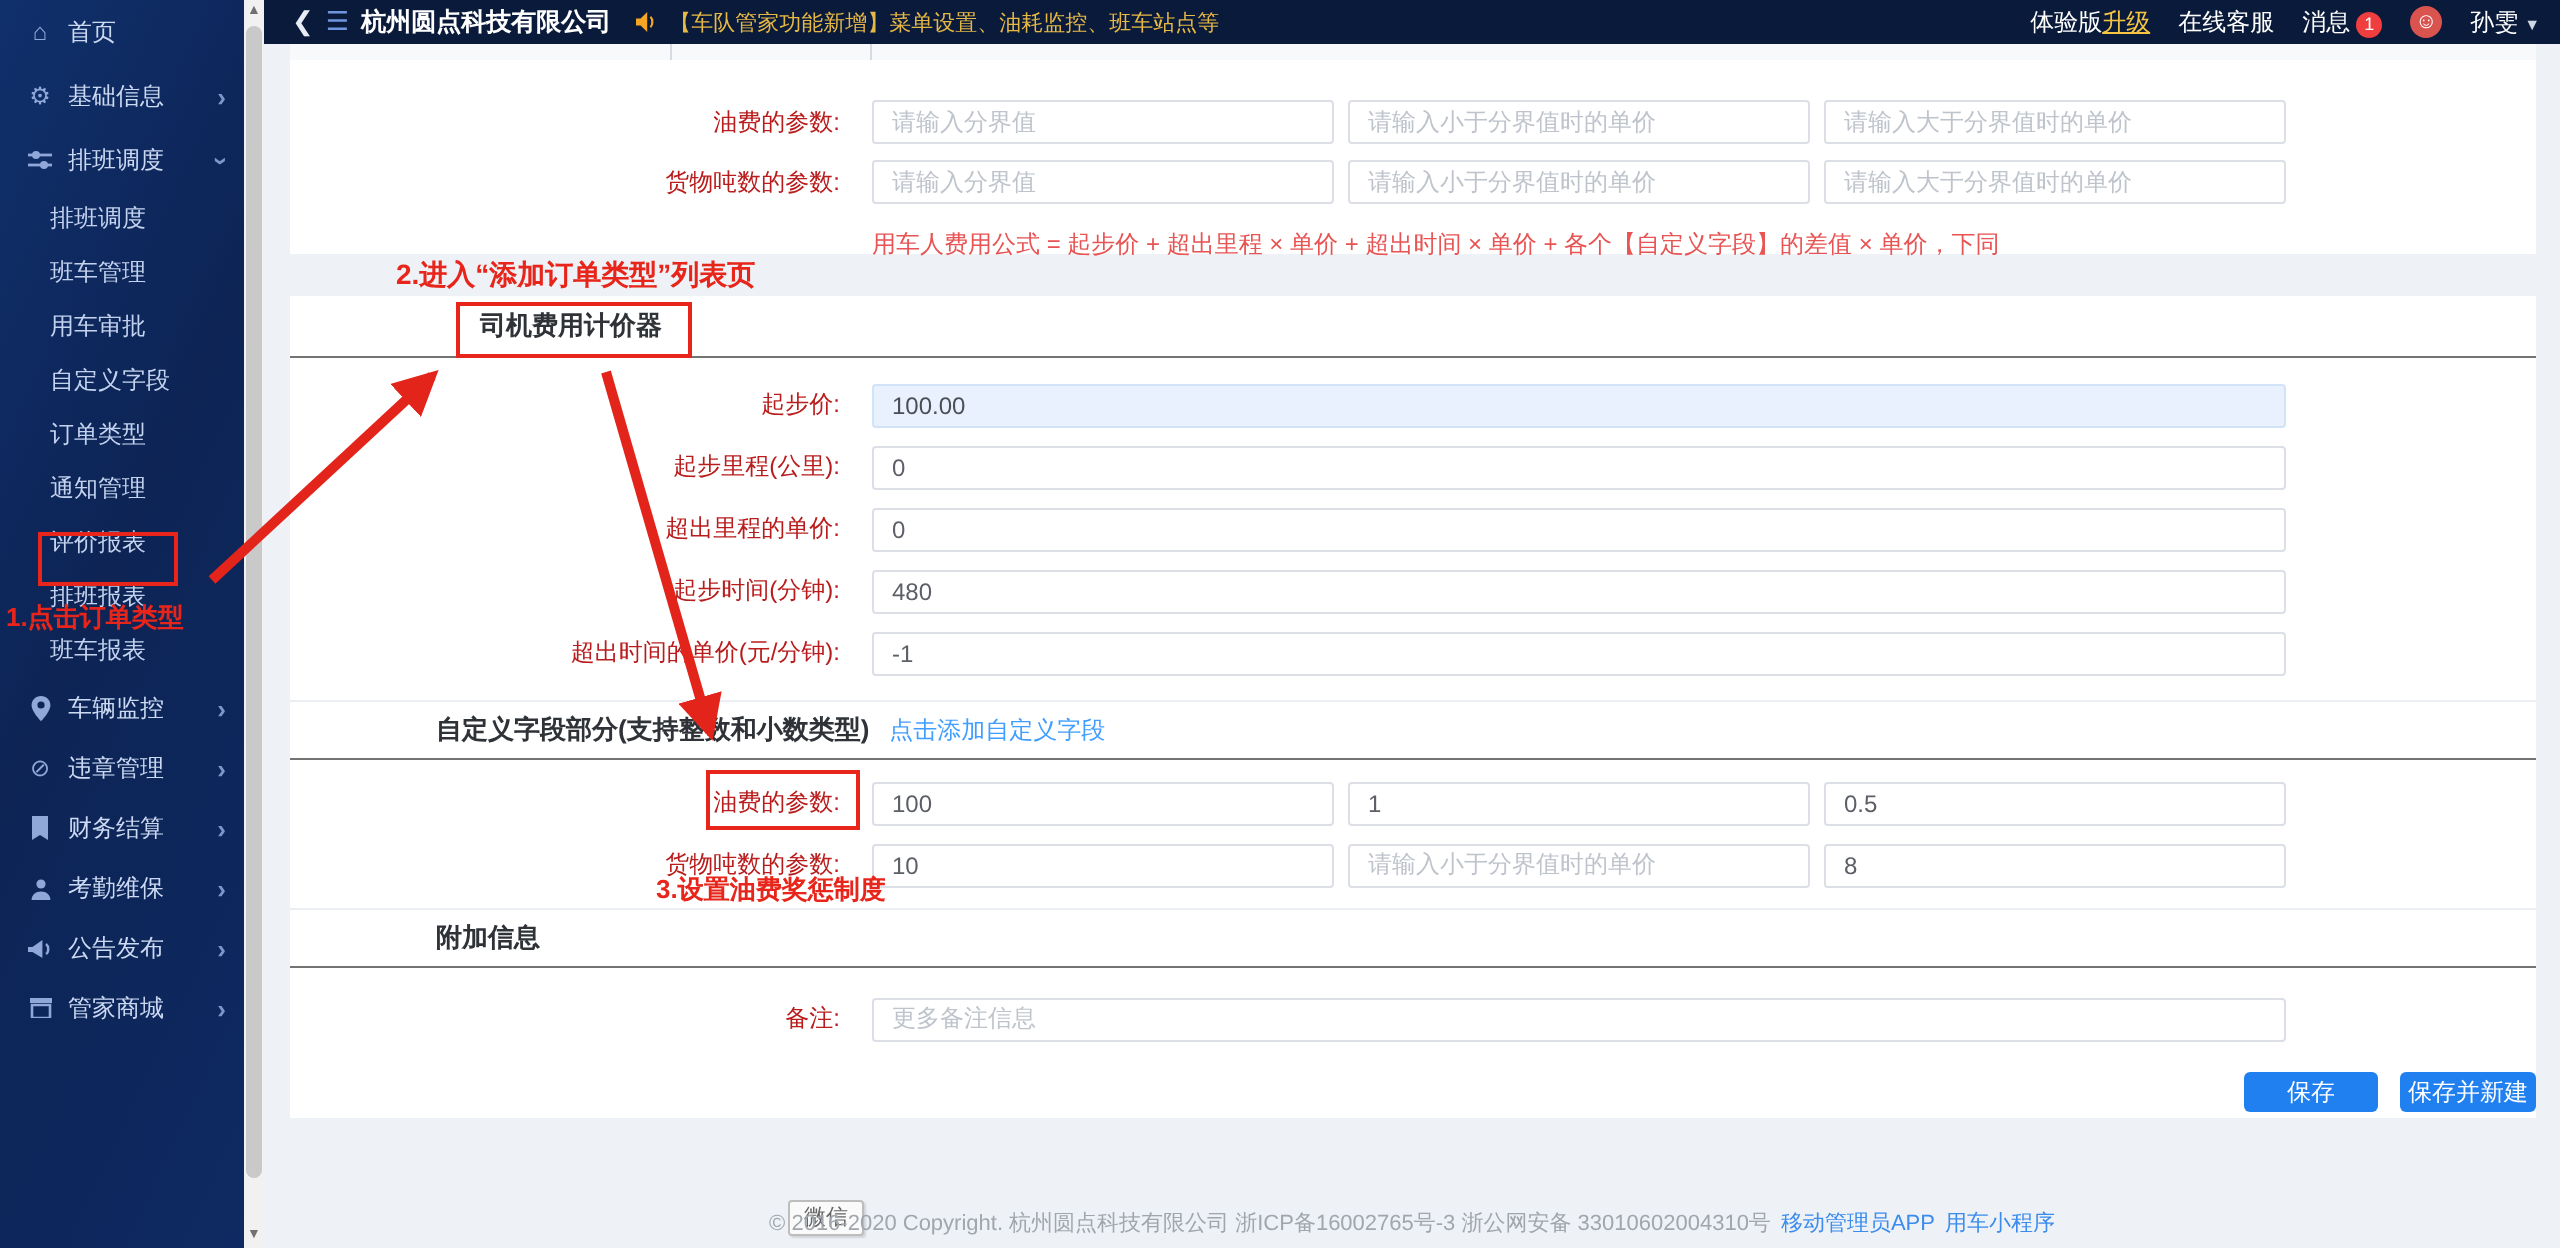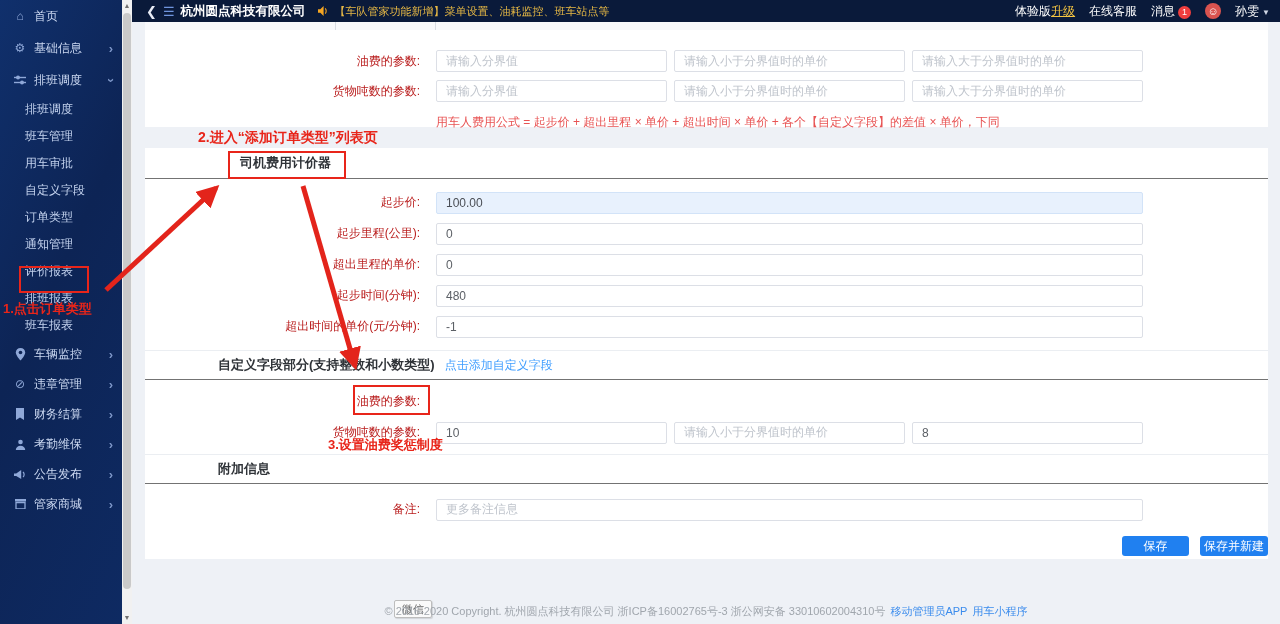--- a/index.html
+++ b/index.html
@@ -286,20 +286,25 @@
     </div>
 
     <div class="sec-head mid">
       <span>自定义字段部分(支持整数和小数类型)</span>
       <span class="add-link">点击添加自定义字段</span>
     </div>
 
     <div class="crows">
       <div class="frow frow31">
         <span class="flabel">油费的参数:</span>
+        <div class="cols">
+          <div class="inp">100</div>
+          <div class="inp">1</div>
+          <div class="inp">0.5</div>
+        </div>
       </div>
       <div class="frow frow31">
         <span class="flabel">货物吨数的参数:</span>
         <div class="cols">
           <div class="inp">10</div>
           <div class="inp ph">请输入小于分界值时的单价</div>
           <div class="inp">8</div>
         </div>
       </div>
     </div>

